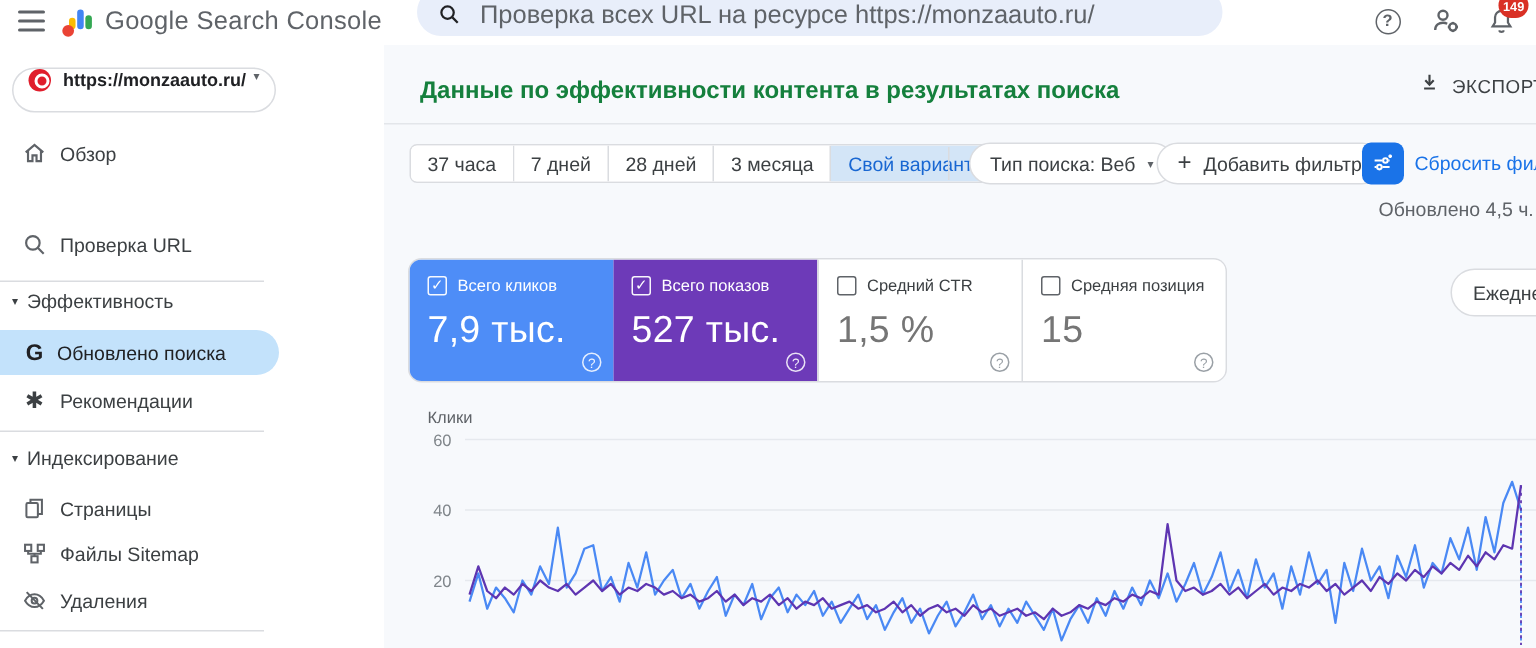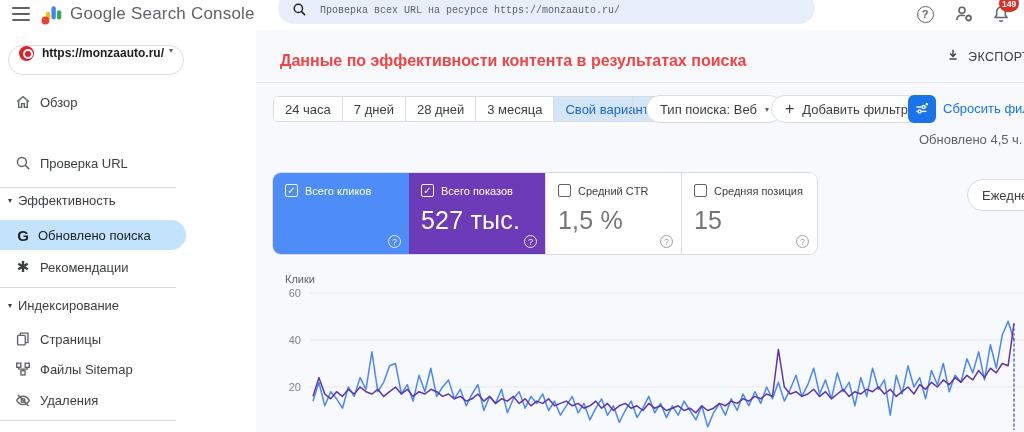--- a/index.html
+++ b/index.html
@@ -8,21 +8,21 @@
   .screen { position:relative; width:1024px; height:432px; overflow:hidden; background:#fff; }
 
   
   .topbar { position:absolute; left:0; top:0; width:844px; height:30px; background:#fff; z-index:5; }
   .hamburger { position:absolute; left:12px; top:7px; width:18px; height:14px; display:flex; flex-direction:column; justify-content:space-between; cursor:pointer; }
   .hamburger span { display:block; height:2px; background:#5f6368; border-radius:1px; }
   .logo-mark { position:absolute; left:40px; top:2px; }
   .app-title { position:absolute; left:70px; top:4px; font-size:17px; color:#5f6368; letter-spacing:.2px; white-space:nowrap; }
   .searchbar { position:absolute; left:278px; top:-8px; width:537px; height:32px; background:#e8eefa; border-radius:16px; display:flex; align-items:flex-end; }
   .searchbar .mag { position:absolute; left:14px; top:10px; }
-  .searchbar input { position:absolute; left:42px; top:8px; width:470px; height:20px; border:none; background:transparent; outline:none; font-size:10px; color:#5f6368; font-family:Liberation Mono, monospace; }
+  .searchbar input { position:absolute; left:42px; top:8px; width:470px; height:20px; border:none; background:transparent; outline:none; font-size:17px; color:#5f6368; font-family:Liberation Sans, sans-serif; }
   .searchbar input::placeholder { color:#5f6368; opacity:1; }
   .tb-ico { position:absolute; top:3px; width:22px; height:22px; display:flex; align-items:center; justify-content:center; cursor:pointer; }
   .help-ico { left:914px; }
   .acct-ico { left:953px; }
   .bell-ico { left:990px; }
   .help-circle { width:17px; height:17px; border:1.6px solid #5f6368; border-radius:50%; display:flex; align-items:center; justify-content:center; font-size:11px; color:#5f6368; font-weight:700; }
   .badge { position:absolute; left:999px; top:-5px; min-width:19px; height:17px; background:#d93025; border-radius:9px; color:#fff; font-size:8.5px; font-weight:700; display:flex; align-items:center; justify-content:center; padding:0 3px; z-index:6; }
 
   
   .sidebar { position:absolute; left:0; top:30px; width:256px; height:402px; background:#fff; z-index:2; }
@@ -38,21 +38,21 @@
   .sect .tri { margin-left:8px; font-size:8px; color:#3c4043; }
   .sect .lbl { margin-left:6px; font-size:13px; color:#3c4043; }
   .sdivider { position:absolute; left:0; width:176px; height:1px; background:#dadce0; }
   .sel-pill { position:absolute; left:0; top:190px; width:186px; height:30px; background:#c3e2fb; border-radius:0 15px 15px 0; display:flex; align-items:center; cursor:pointer; }
   .sel-pill .gico { margin-left:14px; font-size:15px; font-weight:700; color:#202124; width:18px; text-align:center; }
   .sel-pill .lbl { margin-left:6px; font-size:13px; font-weight:500; color:#202124; }
   .ast { font-size:15px; color:#3c4043; }
 
   
   .content { position:absolute; left:256px; top:30px; width:768px; height:402px; background:#f7f9fc; overflow:hidden; z-index:1; }
-  .page-title { position:absolute; left:24px; top:22px; font-size:16px; color:#ef4444; white-space:nowrap; }
+  .page-title { position:absolute; left:24px; top:22px; font-size:16px; color:#15803d; white-space:nowrap; }
   .export-btn { position:absolute; left:689px; top:17px; display:flex; align-items:center; gap:7px; cursor:pointer; white-space:nowrap; }
   .export-btn .lbl { font-size:12.5px; font-weight:500; letter-spacing:.4px; color:#3c4043; }
   .title-divider { position:absolute; left:0; top:52px; width:768px; height:1px; background:#e3e6ea; }
 
   .seg-group { position:absolute; left:17px; top:66px; display:flex; border:1px solid #dadce0; border-radius:5px; overflow:hidden; background:#fff; height:26px; }
   .seg-btn { display:flex; align-items:center; padding:0 11px; font-size:13px; color:#3c4043; border-right:1px solid #dadce0; cursor:pointer; background:#fff; white-space:nowrap; }
   .seg-btn.selected { background:#d3e5f7; color:#1967d2; font-weight:500; border-right:none; }
   .seg-btn .caret { margin-left:7px; font-size:8px; color:#1967d2; }
   .vsep { position:absolute; left:376px; top:68px; width:1px; height:22px; background:#dadce0; }
 
@@ -236,21 +236,21 @@
             <path d="M6.5 8.2 L10 11.8 L13.5 8.2"></path>
             <path d="M5.5 15 h9"></path>
           </svg>
       </span>
       <span class="lbl">ЭКСПОРТИРОВАТЬ</span>
     </div>
 
     <div class="title-divider"></div>
 
     <div class="seg-group">
-      <div class="seg-btn">24 часа</div>
+      <div class="seg-btn">37 часа</div>
       <div class="seg-btn">7 дней</div>
       <div class="seg-btn">28 дней</div>
       <div class="seg-btn">3 месяца</div>
       <div class="seg-btn selected">
         <span>Свой вариант</span>
         <span class="caret">▾</span>
       </div>
     </div>
     <div class="vsep"></div>
 
@@ -276,20 +276,21 @@
     <a class="reset-link">Сбросить фильтры</a>
 
     <div class="updated">Обновлено 4,5 ч. назад</div>
 
     <div class="cards">
       <div class="card colored c0">
         <div class="head">
           <span class="cbx">✓</span>
           <span class="mlabel">Всего кликов</span>
         </div>
+        <div class="mvalue">7,9 тыс.</div>
         <span class="qmark">?</span>
       </div>
       <div class="card colored c1">
         <div class="head">
           <span class="cbx">✓</span>
           <span class="mlabel">Всего показов</span>
         </div>
         <div class="mvalue">527 тыс.</div>
         <span class="qmark">?</span>
       </div>

